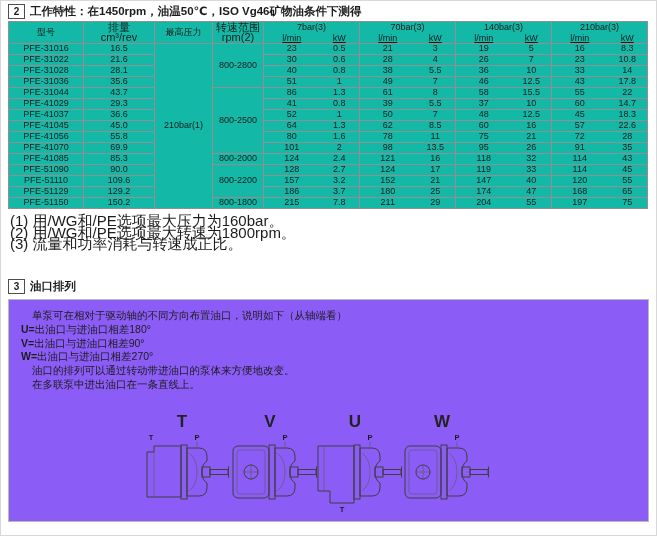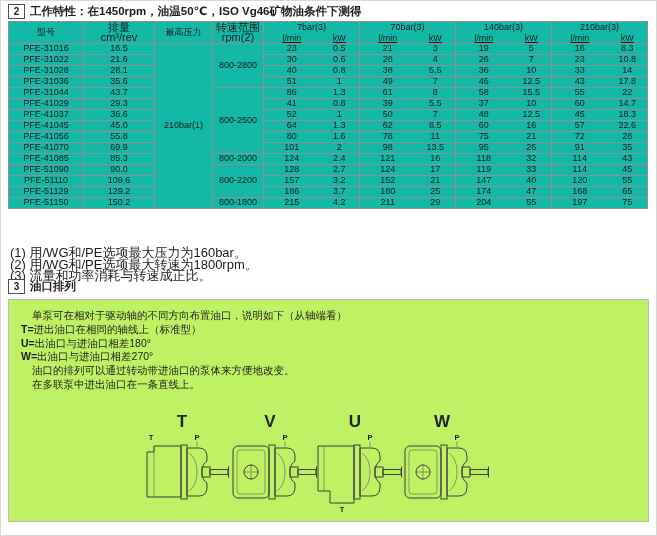--- a/index.html
+++ b/index.html
@@ -26,24 +26,24 @@
   #spec-table .h2line{font-size:11px;line-height:9.5px;}
   #spec-table tr{height:11px;}
   #spec-table tr.hrow1{height:12px;}
   #spec-table tr.hrow2{height:10px;text-decoration:underline;}
   #spec-table th.group{border-bottom:hidden;}
   #spec-table .sub-kw,#spec-table td.kw{border-left:hidden;}
   #spec-table .sub-lmin{border-top:hidden;}
   #spec-table .sub-kw{border-top:hidden;}
 
   
-  #notes{position:absolute;left:10px;top:215px;font-size:13px;line-height:11.5px;margin-top:32px;}
-
-  
-  #ports-box{position:absolute;left:8px;top:299px;width:639px;height:221px;border:1px solid #b9b9b9;background:#bef264;}
+  #notes{position:absolute;left:10px;top:215px;font-size:15px;line-height:11.5px;}
+
+  
+  #ports-box{position:absolute;left:8px;top:299px;width:639px;height:221px;border:1px solid #b9b9b9;background:#8b5cf6;}
   #ports-text{position:absolute;left:12px;top:9px;font-size:10.5px;line-height:13.8px;}
   #ports-text .indent{padding-left:11px;}
   #ports-text b{font-weight:bold;}
 
   
   .diagram{position:absolute;width:120px;height:100px;top:113px;}
   #diagram-0{left:128px;} #diagram-1{left:216px;} #diagram-2{left:301px;} #diagram-3{left:388px;}
   .diagram .big-letter{width:90px;text-align:center;font-size:17px;font-weight:bold;line-height:18px;color:#222;}
   .diagram svg{display:block;}
   .pump-stroke{fill:none;stroke:#3e3e3e;stroke-width:1;}
@@ -275,21 +275,21 @@
         <td class="lmin">174</td>
         <td class="kw">47</td>
         <td class="lmin">168</td>
         <td class="kw">65</td>
       </tr>
       <tr>
         <td>PFE-51150</td>
         <td>150.2</td>
         <td rowspan="1">800-1800</td>
         <td class="lmin">215</td>
-        <td class="kw">4.2</td>
+        <td class="kw">7.8</td>
         <td class="lmin">211</td>
         <td class="kw">29</td>
         <td class="lmin">204</td>
         <td class="kw">55</td>
         <td class="lmin">197</td>
         <td class="kw">75</td>
       </tr>
     </tbody>
 </table>
 
@@ -300,22 +300,22 @@
   </div>
 
 <div class="sec-heading" id="sec3-heading">
   <span class="num-box">3</span>
   <span>油口排列</span>
 </div>
 
 <div id="ports-box">
   <div id="ports-text">
       <div class="indent">单泵可在相对于驱动轴的不同方向布置油口，说明如下（从轴端看）</div>
-      <div><b>T=</b>进出油口在相同的轴线上（标准型）</div>
       <div><b>U=</b>出油口与进油口相差180°</div>
+      <div><b>V=</b>出油口与进油口相差90°</div>
       <div><b>W=</b>出油口与进油口相差270°</div>
       <div class="indent">油口的排列可以通过转动带进油口的泵体来方便地改变。</div>
       <div class="indent">在多联泵中进出油口在一条直线上。</div>
     </div>
   <div id="diagrams">
       <div class="diagram" id="diagram-0">
         <div class="big-letter">T</div>
         <svg width="120" height="82" viewBox="0 0 120 82">
           <path class="pump-stroke" d="M10,21 h7 v-6 h27 v51 h-34 z"></path>
           <line class="pump-thin" x1="17" y1="15" x2="17" y2="66"></line>

